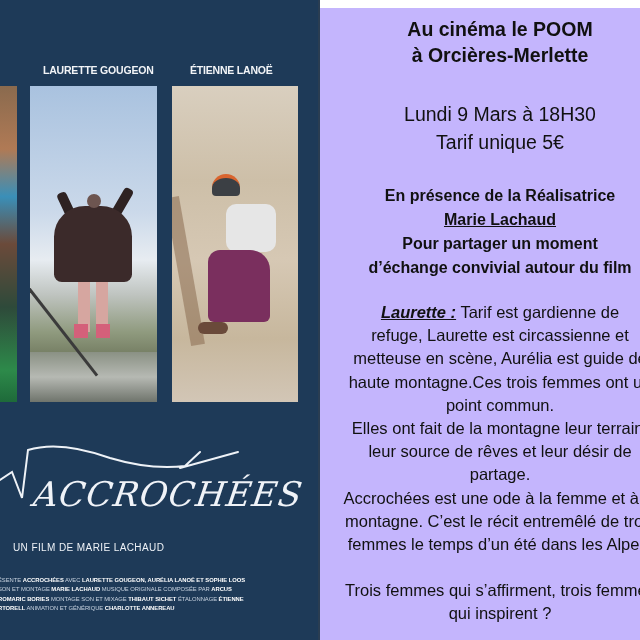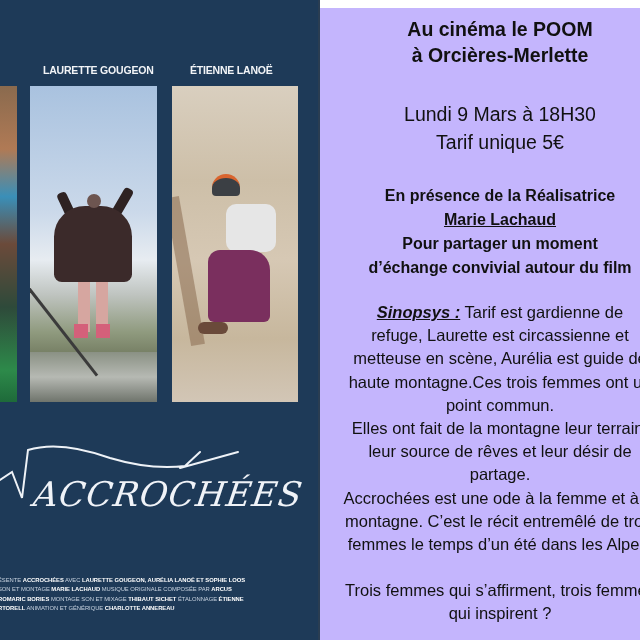--- a/index.html
+++ b/index.html
@@ -80,20 +80,21 @@
     <div class="pants"></div>
     <div class="helmet"></div>
     <div class="shoe"></div>
   </div>
 
   <svg class="title-logo" viewBox="0 0 250 80">
     <path d="M0 40 L12 32 L22 58 L28 10 Q60 0 110 18 Q150 30 185 26 L200 12 M180 28 L238 12" stroke="#eef2f7" stroke-width="2" fill="none" stroke-linecap="round"></path>
   </svg>
   <span class="title-text">ACCROCHÉES</span>
 
+  <span class="film-by">UN FILM DE MARIE LACHAUD</span>
 
   <div class="credits">
     <div><span>ÉSENTE </span><b>ACCROCHÉES</b><span> AVEC </span><b>LAURETTE GOUGEON, AURÉLIA LANOË  ET  SOPHIE LOOS</b></div>
     <div><span>SON ET MONTAGE </span><b>MARIE LACHAUD</b><span> MUSIQUE ORIGINALE COMPOSÉE PAR </span><b>ARCUS</b></div>
     <div><b>ROMARIC BORIES</b><span> MONTAGE SON ET MIXAGE </span><b>THIBAUT SICHET</b><span> ÉTALONNAGE </span><b>ÉTIENNE</b></div>
     <div><b>RTORELL</b><span> ANIMATION ET GÉNÉRIQUE </span><b>CHARLOTTE ANNEREAU</b></div>
   </div>
 </div>
 
 <div class="info">
@@ -108,21 +109,21 @@
   </div>
 
   <div class="c presence">
     <p>En présence de la Réalisatrice</p>
     <p><u>Marie Lachaud</u></p>
     <p>Pour partager un moment</p>
     <p>d’échange convivial autour du film</p>
   </div>
 
   <div class="c synopsis">
-    <p><span class="syn-label">Sinopsys :</span><span> Tarif est gardienne de</span></p>
+    <p><span class="syn-label">Laurette :</span><span> Tarif est gardienne de</span></p>
     <p>refuge, Laurette est circassienne et</p>
     <p>metteuse en scène, Aurélia est guide de</p>
     <p>haute montagne.Ces trois femmes ont un</p>
     <p>point commun.</p>
     <p>Elles ont fait de la montagne leur terrain,</p>
     <p>leur source de rêves et leur désir de</p>
     <p>partage.</p>
     <p>Accrochées est une ode à la femme et à la</p>
     <p>montagne. C’est le récit entremêlé de trois</p>
     <p>femmes le temps d’un été dans les Alpes.</p>

